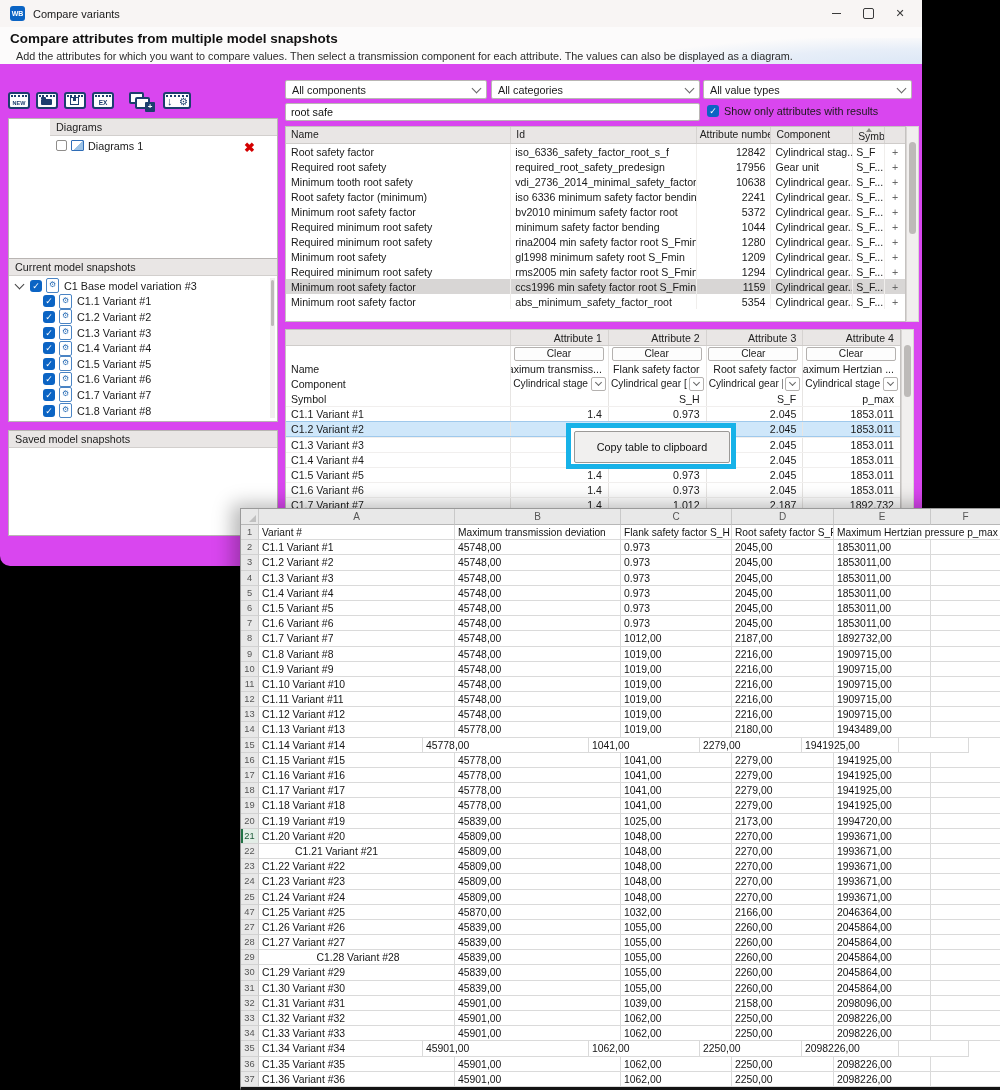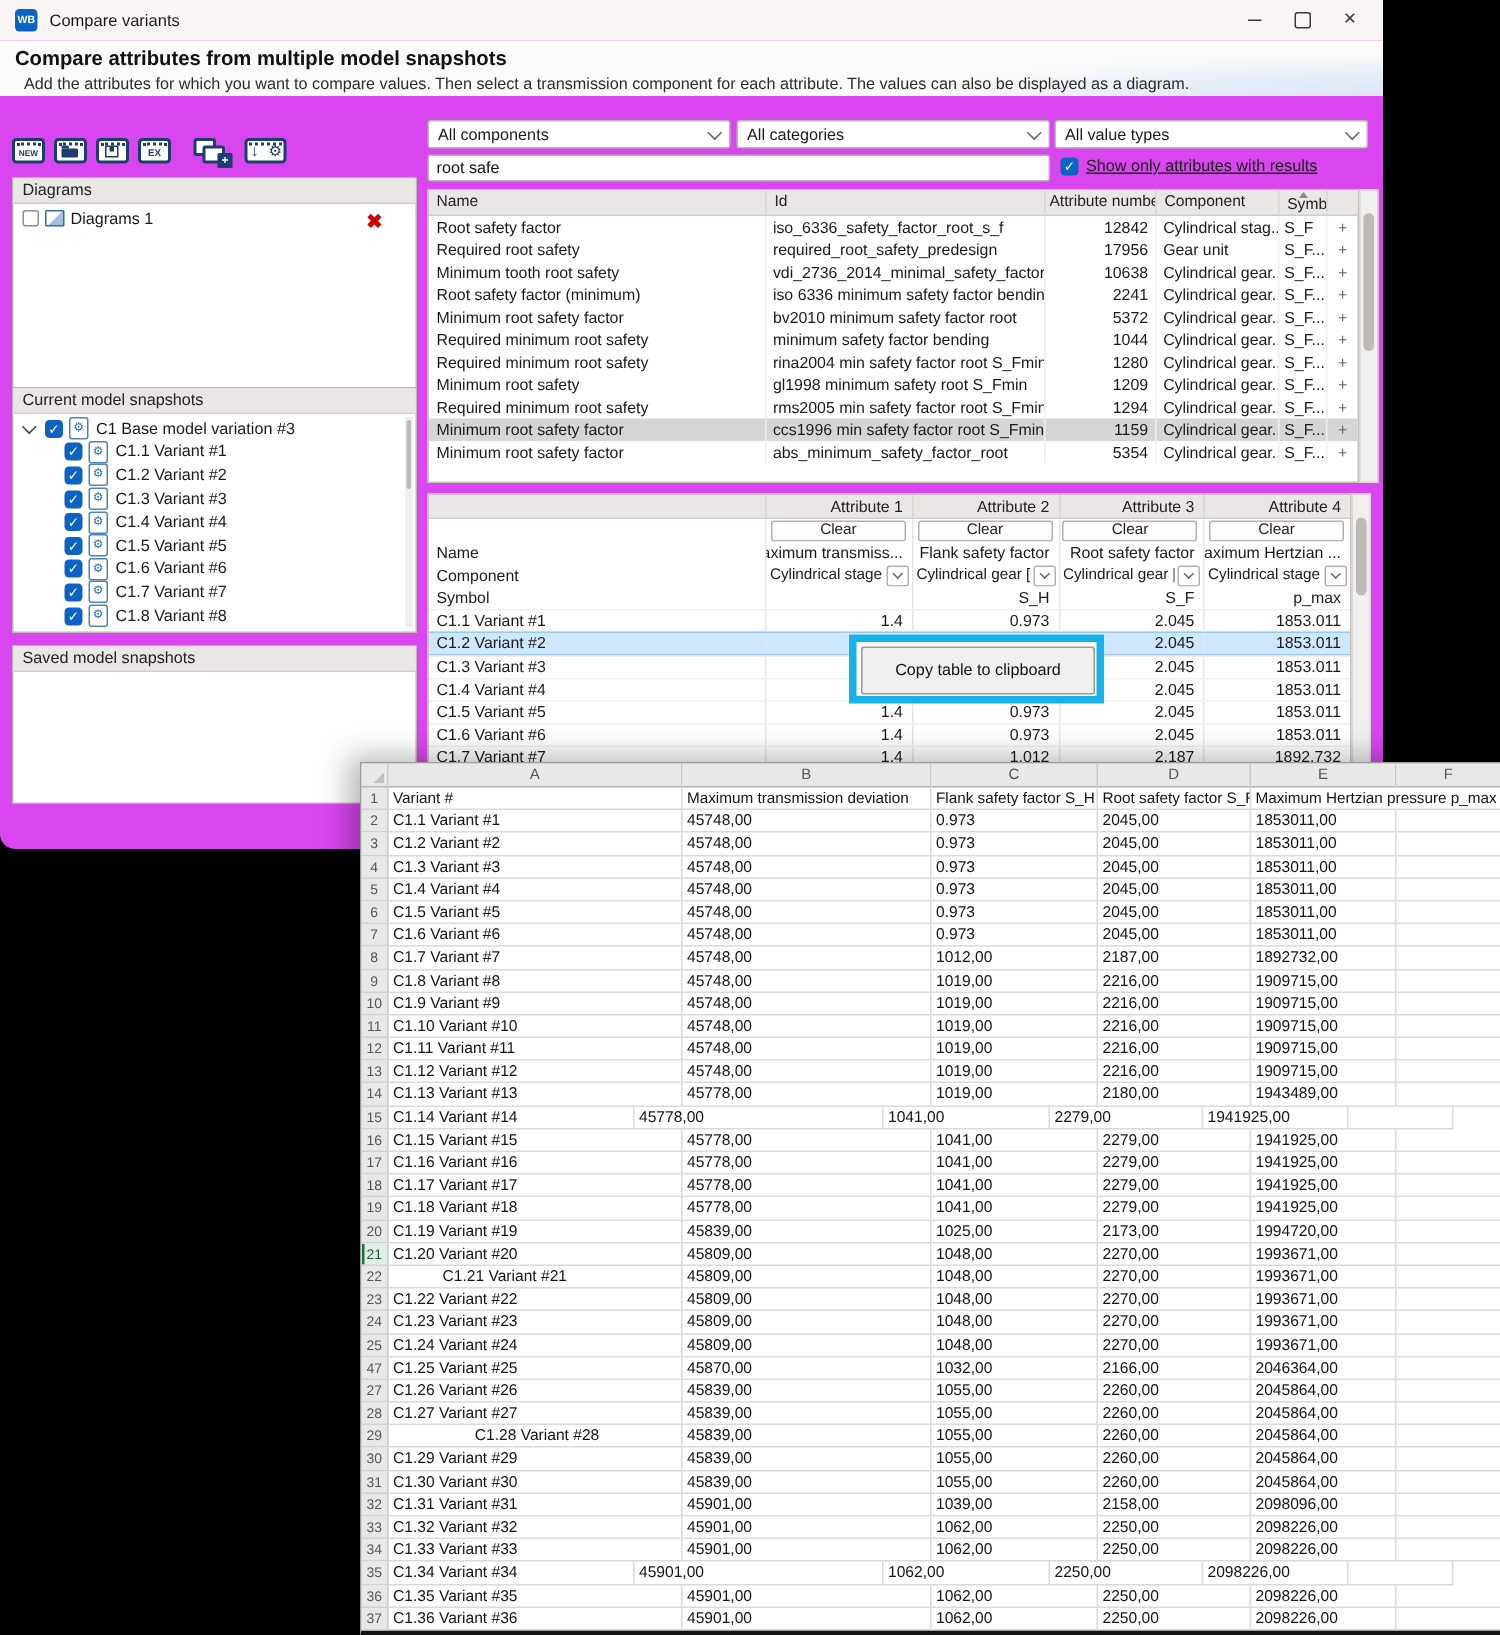--- a/index.html
+++ b/index.html
@@ -62,21 +62,21 @@
   .vthumb{position:absolute;left:1px;right:1px;background:#bdbab8;border-radius:4px;}
 
   
   .sel{position:absolute;height:19px;background:#fff;border:1px solid #b9b6b4;border-radius:2px;
        font-size:10.8px;display:flex;align-items:center;padding:0 6px;box-sizing:border-box;justify-content:space-between;}
   .chev{width:6px;height:6px;border-right:1.3px solid #666;border-bottom:1.3px solid #666;transform:rotate(45deg);margin-top:-3px;}
   #searchbox{position:absolute;left:285px;top:103px;width:415px;height:18px;border:1px solid #b9b6b4;border-radius:2px;
              font-size:10.8px;padding:0 5px;box-sizing:border-box;font-family:"Liberation Sans",sans-serif;color:#111;background:#fff;}
   .show-cb{position:absolute;left:707px;top:105px;width:12px;height:12px;background:#0b64c4;border-radius:3px;
            color:#fff;font-size:9px;line-height:12px;text-align:center;}
-  .show-lbl{position:absolute;left:724px;top:105px;font-size:10.8px;text-decoration:underline;}
+  .show-lbl{position:absolute;left:724px;top:105px;font-size:10.8px;}
 
   
   .atbl{position:absolute;left:285px;top:126px;width:621px;height:196px;background:#fff;border:1px solid #c5c2c0;box-sizing:border-box;overflow:hidden;}
   .athead{display:flex;height:16px;background:#e9e6e5;border-bottom:1px solid #cfccca;font-size:10.4px;color:#222;}
   .athead>div{box-sizing:border-box;border-right:1px solid #d6d3d1;padding:2px 0 0 5px;white-space:nowrap;overflow:hidden;}
   .arow{display:flex;height:15px;font-size:10.6px;align-items:center;}
   .arow>div{box-sizing:border-box;border-right:1px solid #f0eeec;height:100%;display:flex;align-items:center;
             white-space:nowrap;overflow:hidden;}
   .c0{width:226px;padding-left:5px;}
   .c1{width:186px;padding-left:4px;}
@@ -187,21 +187,21 @@
       <span class="plusbadge">+</span>
     </div>
   </div>
   <div class="tbtn" style="left:162px;width:30px;">
     <div class="icon-frame" style="width:28px;">
       <span class="arrow-dn">↓</span>
       <span class="gearg">⚙</span>
     </div>
   </div>
 
-  <div class="panel" style="left:8px;top:118px;width:270px;height:159px;">
+  <div class="panel" style="left:8px;top:118px;width:270px;height:159px;padding-left:41px;">
     <div class="panel-h">Diagrams</div>
     <div class="snap-row" style="padding-left:6px;margin-top:2px;">
       <span class="cbx-empty"></span>
       <span class="imgicon"></span>
       <span>Diagrams 1</span>
     </div>
     <div class="del-x">✖</div>
   </div>
 
   <div class="panel" style="left:8px;top:258px;width:270px;height:164px;">

